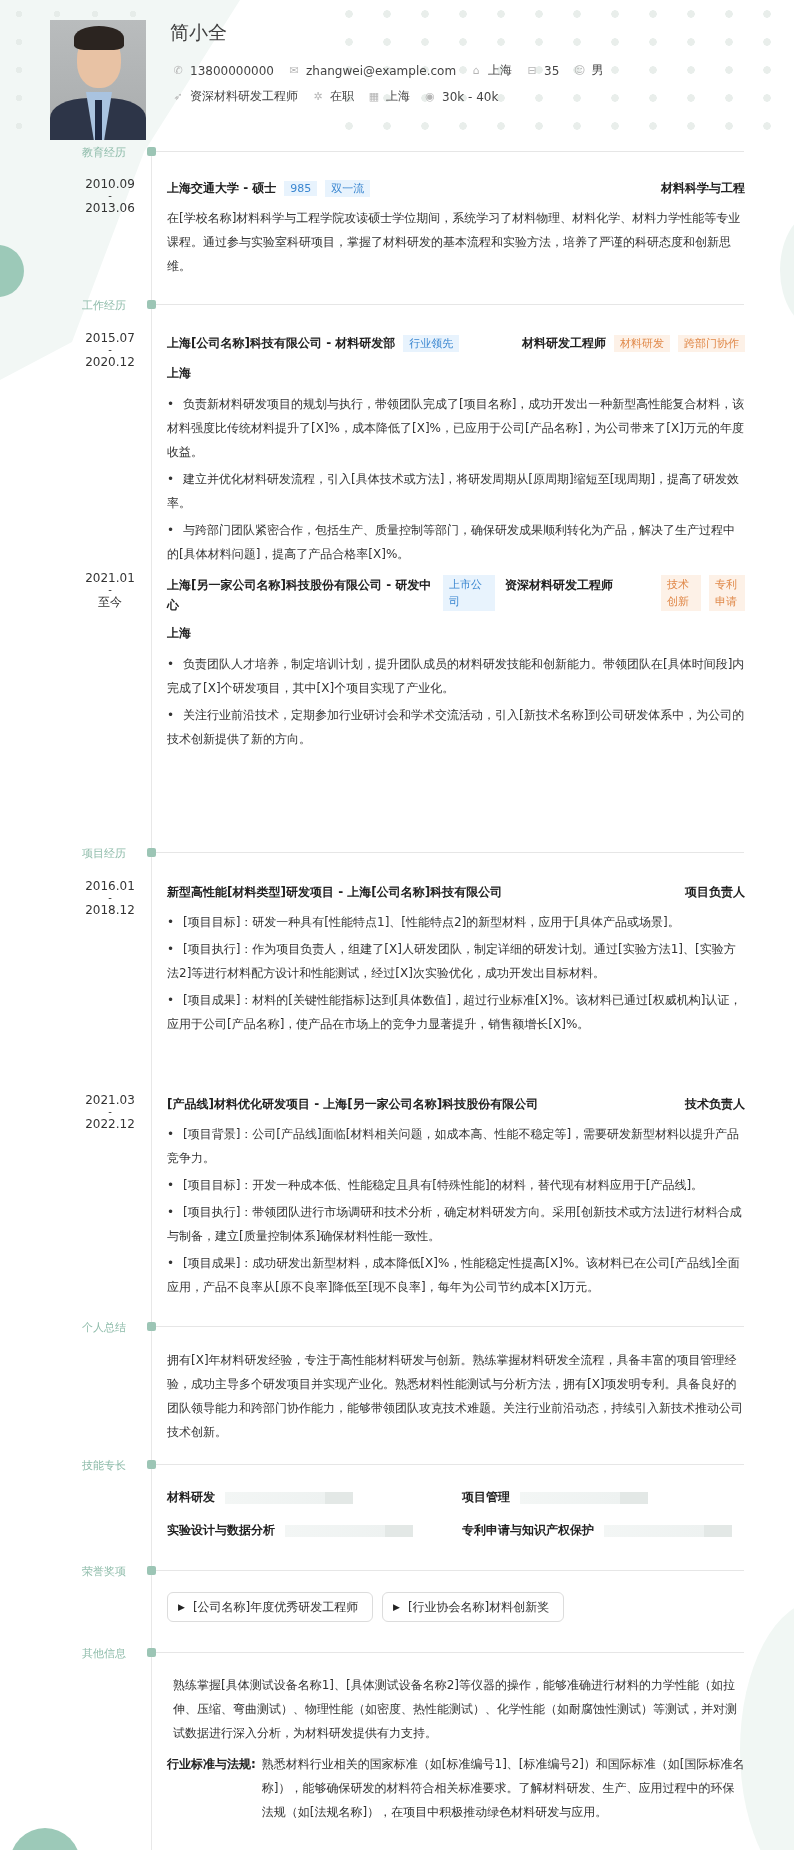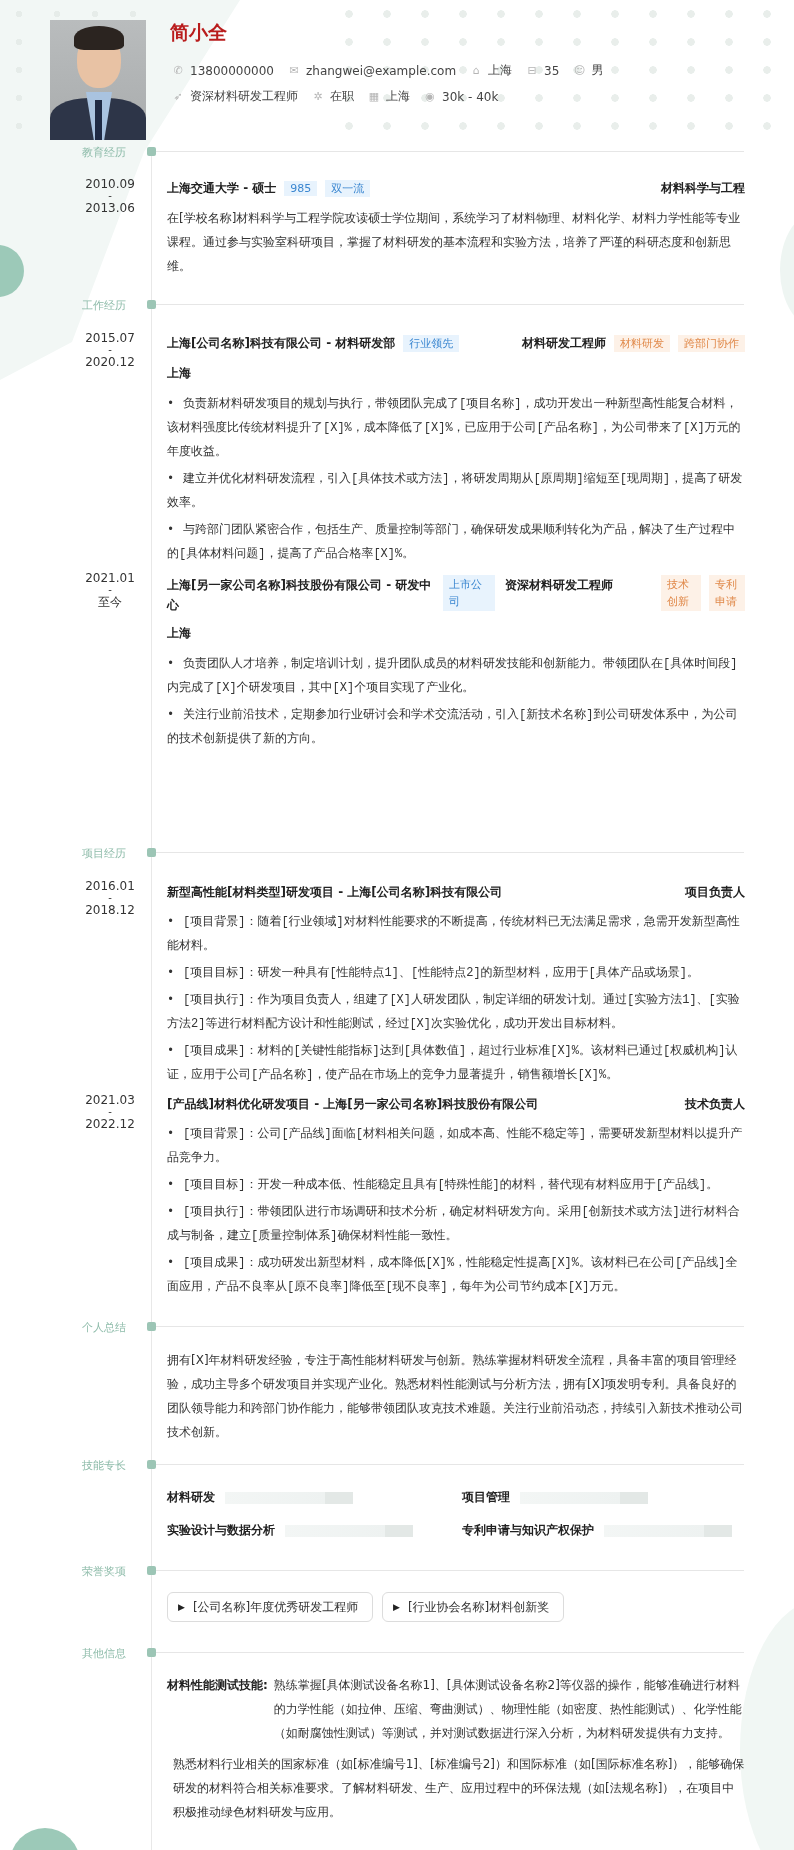--- a/index.html
+++ b/index.html
@@ -46,21 +46,21 @@
     position: absolute; left: 50px; top: 20px; width: 96px; height: 120px;
     background: linear-gradient(180deg, #b9bcbd 0%, #a9acad 100%);
     overflow: hidden;
   }
   .photo .head { position: absolute; left: 27px; top: 12px; width: 44px; height: 56px; border-radius: 48% 48% 45% 45%; background: #e8c2a4; }
   .photo .hair { position: absolute; left: 24px; top: 6px; width: 50px; height: 24px; border-radius: 50% 50% 20% 20%; background: #2b2420; }
   .photo .suit { position: absolute; left: 0; top: 78px; width: 96px; height: 50px; border-radius: 40% 40% 0 0; background: #2d3548; }
   .photo .shirt { position: absolute; left: 36px; top: 72px; width: 26px; height: 48px; background: #a9c3e0; clip-path: polygon(0 0, 100% 0, 70% 100%, 30% 100%); }
   .photo .tie { position: absolute; left: 45px; top: 80px; width: 7px; height: 40px; background: #1f2a44; }
 
-  .name { position: absolute; left: 170px; top: 20px; font-size: 19px; font-weight: bold; color: #b91c1c; }
+  .name { position: absolute; left: 170px; top: 20px; font-size: 19px; font-weight: normal; color: #404040; }
   .info-row { position: absolute; left: 172px; display: flex; align-items: center; font-size: 12px; color: #444; white-space: nowrap; }
   .info-row.r1 { top: 62px; }
   .info-row.r2 { top: 88px; }
   .info-item { display: flex; align-items: center; margin-right: 14px; }
   .ic { display: inline-block; width: 12px; height: 12px; margin-right: 6px; color: #b5b5b5; font-size: 11px; line-height: 12px; text-align: center; }
 
   .timeline-line { position: absolute; left: 151px; top: 150px; width: 1px; height: 1700px; background: #e8e8e8; }
 
   .sec-head { position: absolute; left: 0; width: 794px; height: 14px; }
   .sec-title { position: absolute; left: 82px; top: 0; font-size: 11px; color: #8dbba9; }
@@ -73,21 +73,21 @@
   .entry-head { position: absolute; left: 167px; width: 578px; display: flex; align-items: center; font-size: 12px; }
   .entry-title { font-weight: bold; color: #222; }
   .tag { display: inline-block; font-size: 11px; padding: 1px 6px; margin-left: 8px; border-radius: 0; }
   .tag.blue { background: #e8f3fd; color: #3a86d0; }
   .tag.orange { background: #fdf1e7; color: #e0894a; }
   .entry-right { margin-left: auto; font-weight: bold; color: #222; }
   .spacer { flex: 1; }
 
   .para { position: absolute; left: 167px; width: 578px; font-size: 12px; line-height: 24px; color: #333; }
   .loc { position: absolute; left: 167px; font-size: 12px; font-weight: bold; color: #222; }
-  .bullets { position: absolute; left: 167px; width: 578px; list-style: none; font-family: Liberation Mono, monospace; }
+  .bullets { position: absolute; left: 167px; width: 578px; list-style: none; }
   .bullets li { font-size: 12px; line-height: 24px; color: #333; margin-bottom: 3px; text-indent: 0; }
   .bullets li::before { content: "•"; display: inline-block; width: 16px; color: #333; }
 
   .skill { position: absolute; display: flex; align-items: center; font-size: 12px; font-weight: bold; color: #222; }
   .skill-bar { margin-left: 10px; height: 12px; background: linear-gradient(90deg, #f3f6f5 0%, #eef2f1 78%, #e3e8e6 78%, #e3e8e6 100%); }
 
   .award { position: absolute; height: 30px; border: 1px solid #dcdcdc; border-radius: 6px; display: flex; align-items: center; padding: 0 10px; font-size: 12px; color: #333; background: #fff; }
   .award .tri { font-size: 9px; margin-right: 8px; color: #222; }
 
   .other-row { position: absolute; left: 167px; width: 578px; display: flex; font-size: 12px; line-height: 24px; }
@@ -222,21 +222,20 @@
 </div>
 
 <div class="date" style="top:878px">
   <span>2016.01</span><span class="dash">-</span><span>2018.12</span>
 </div>
 <div class="entry-head" style="top:884px">
   <span class="entry-title">新型高性能[材料类型]研发项目 - 上海[公司名称]科技有限公司</span>
   <span class="entry-right">项目负责人</span>
 </div>
 <ul class="bullets" style="top:910px">
-  <li>[项目背景]：随着[行业领域]对材料性能要求的不断提高，传统材料已无法满足需求，急需开发新型高性能材料。</li>
   <li>[项目目标]：研发一种具有[性能特点1]、[性能特点2]的新型材料，应用于[具体产品或场景]。</li>
   <li>[项目执行]：作为项目负责人，组建了[X]人研发团队，制定详细的研发计划。通过[实验方法1]、[实验方法2]等进行材料配方设计和性能测试，经过[X]次实验优化，成功开发出目标材料。</li>
   <li>[项目成果]：材料的[关键性能指标]达到[具体数值]，超过行业标准[X]%。该材料已通过[权威机构]认证，应用于公司[产品名称]，使产品在市场上的竞争力显著提升，销售额增长[X]%。</li>
 </ul>
 
 <div class="date" style="top:1092px">
   <span>2021.03</span><span class="dash">-</span><span>2022.12</span>
 </div>
 <div class="entry-head" style="top:1096px">
   <span class="entry-title">[产品线]材料优化研发项目 - 上海[另一家公司名称]科技股份有限公司</span>
@@ -291,18 +290,18 @@
   <span class="tri">▶</span>
   <span>[行业协会名称]材料创新奖</span>
 </div>
 
 <div class="sec-head" style="top:1646px">
   <span class="sec-title">其他信息</span>
   <span class="sec-dot"></span>
   <span class="sec-rule"></span>
 </div>
 <div class="other-row" style="top:1673px">
-  <span class="other-label">材料性能测试技能:</span>
   <span class="other-text" style="padding-left:6px">熟练掌握[具体测试设备名称1]、[具体测试设备名称2]等仪器的操作，能够准确进行材料的力学性能（如拉伸、压缩、弯曲测试）、物理性能（如密度、热性能测试）、化学性能（如耐腐蚀性测试）等测试，并对测试数据进行深入分析，为材料研发提供有力支持。</span>
 </div>
 <div class="other-row" style="top:1752px">
+  <span class="other-label">行业标准与法规:</span>
   <span class="other-text" style="padding-left:6px">熟悉材料行业相关的国家标准（如[标准编号1]、[标准编号2]）和国际标准（如[国际标准名称]），能够确保研发的材料符合相关标准要求。了解材料研发、生产、应用过程中的环保法规（如[法规名称]），在项目中积极推动绿色材料研发与应用。</span>
 </div>
 
 </body></html>

